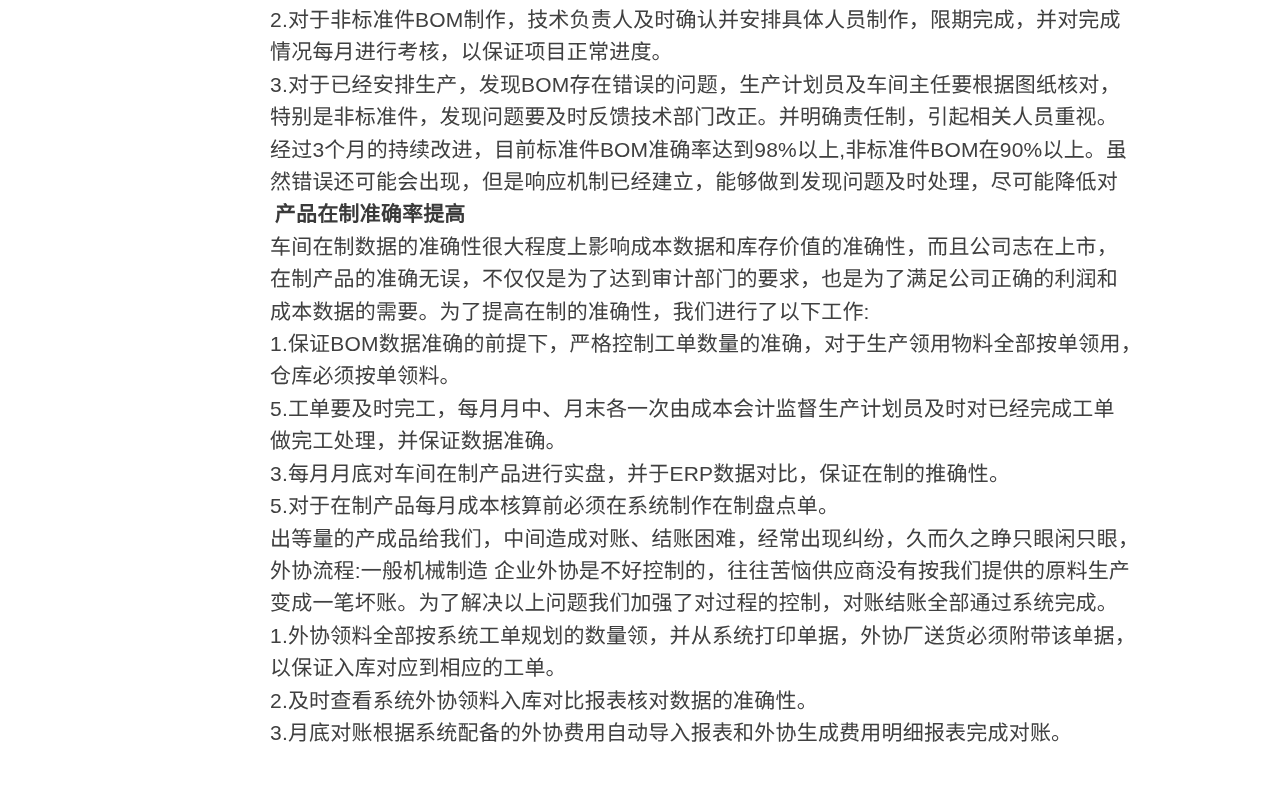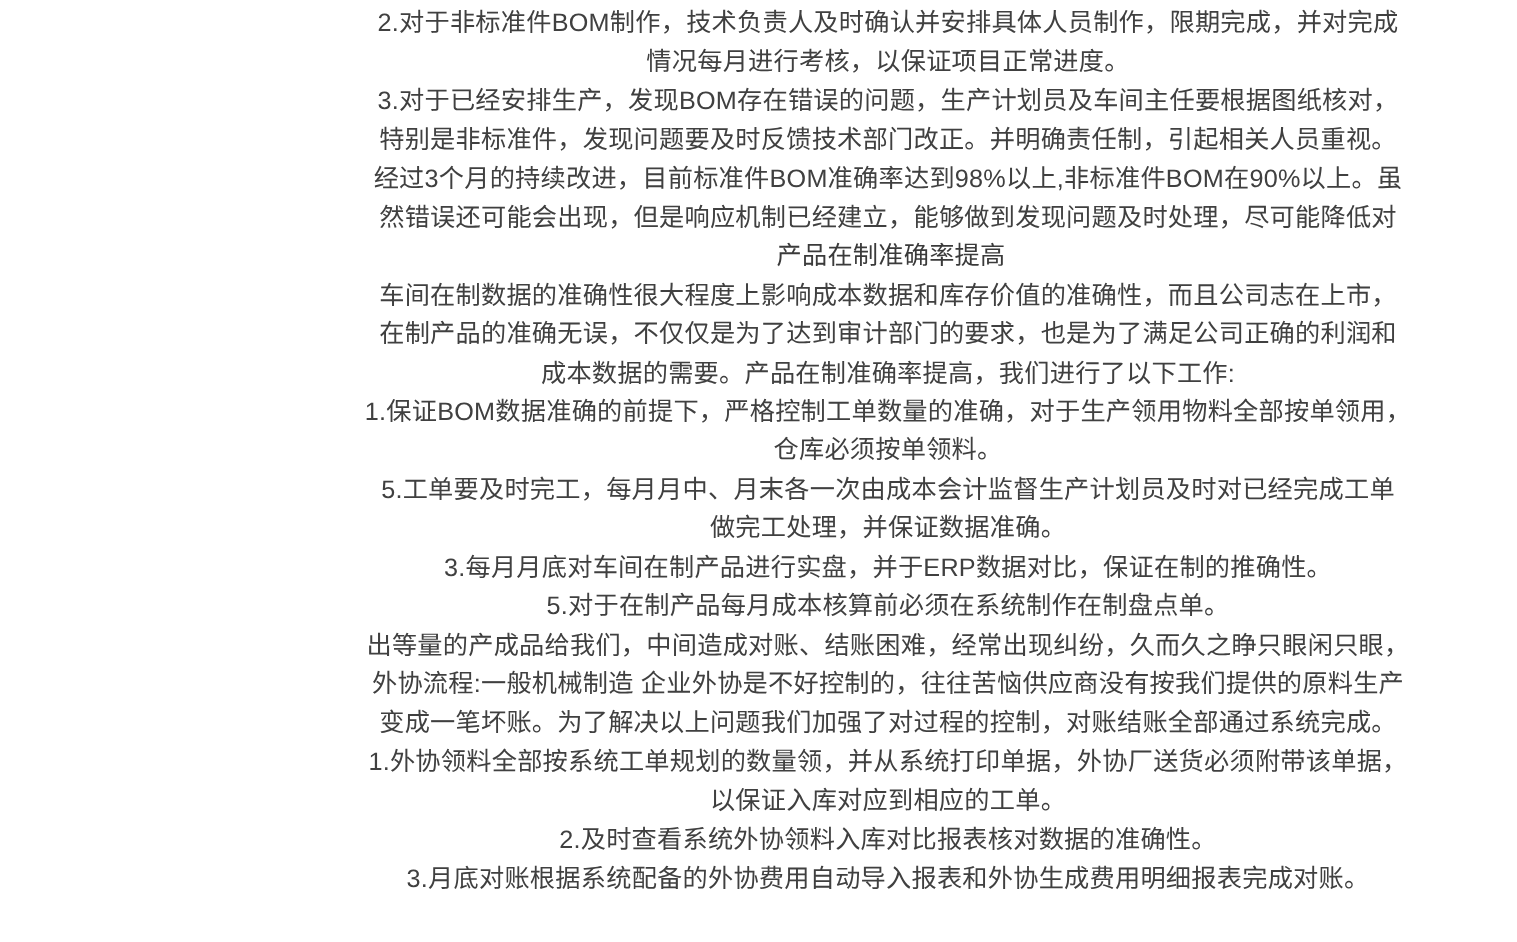--- a/index.html
+++ b/index.html
@@ -19,42 +19,41 @@
     left: 270px;
     top: 4px;
     width: 940px;
     font-size: 21px;
     line-height: 32.4px;
     color: #404040;
     letter-spacing: 0.2px;
   }
   .doc .line {
     white-space: nowrap;
-    text-align: center;
   }
   .doc .line.bold {
-    font-weight: normal;
+    font-weight: bold;
     padding-left: 5px;
     color: #3a3a3a;
   }
 </style>
 </head>
 <body>
 
 <div class="doc" id="doc">
     <div class="line">2.对于非标准件BOM制作，技术负责人及时确认并安排具体人员制作，限期完成，并对完成</div>
     <div class="line">情况每月进行考核，以保证项目正常进度。</div>
     <div class="line">3.对于已经安排生产，发现BOM存在错误的问题，生产计划员及车间主任要根据图纸核对，</div>
     <div class="line">特别是非标准件，发现问题要及时反馈技术部门改正。并明确责任制，引起相关人员重视。</div>
     <div class="line">经过3个月的持续改进，目前标准件BOM准确率达到98%以上,非标准件BOM在90%以上。虽</div>
     <div class="line">然错误还可能会出现，但是响应机制已经建立，能够做到发现问题及时处理，尽可能降低对</div>
     <div class="line bold">产品在制准确率提高</div>
     <div class="line">车间在制数据的准确性很大程度上影响成本数据和库存价值的准确性，而且公司志在上市，</div>
     <div class="line">在制产品的准确无误，不仅仅是为了达到审计部门的要求，也是为了满足公司正确的利润和</div>
-    <div class="line">成本数据的需要。产品在制准确率提高，我们进行了以下工作:</div>
+    <div class="line">成本数据的需要。为了提高在制的准确性，我们进行了以下工作:</div>
     <div class="line">1.保证BOM数据准确的前提下，严格控制工单数量的准确，对于生产领用物料全部按单领用，</div>
     <div class="line">仓库必须按单领料。</div>
     <div class="line">5.工单要及时完工，每月月中、月末各一次由成本会计监督生产计划员及时对已经完成工单</div>
     <div class="line">做完工处理，并保证数据准确。</div>
     <div class="line">3.每月月底对车间在制产品进行实盘，并于ERP数据对比，保证在制的推确性。</div>
     <div class="line">5.对于在制产品每月成本核算前必须在系统制作在制盘点单。</div>
     <div class="line">出等量的产成品给我们，中间造成对账、结账困难，经常出现纠纷，久而久之睁只眼闲只眼，</div>
     <div class="line">外协流程:一般机械制造 企业外协是不好控制的，往往苦恼供应商没有按我们提供的原料生产</div>
     <div class="line">变成一笔坏账。为了解决以上问题我们加强了对过程的控制，对账结账全部通过系统完成。</div>
     <div class="line">1.外协领料全部按系统工单规划的数量领，并从系统打印单据，外协厂送货必须附带该单据，</div>

